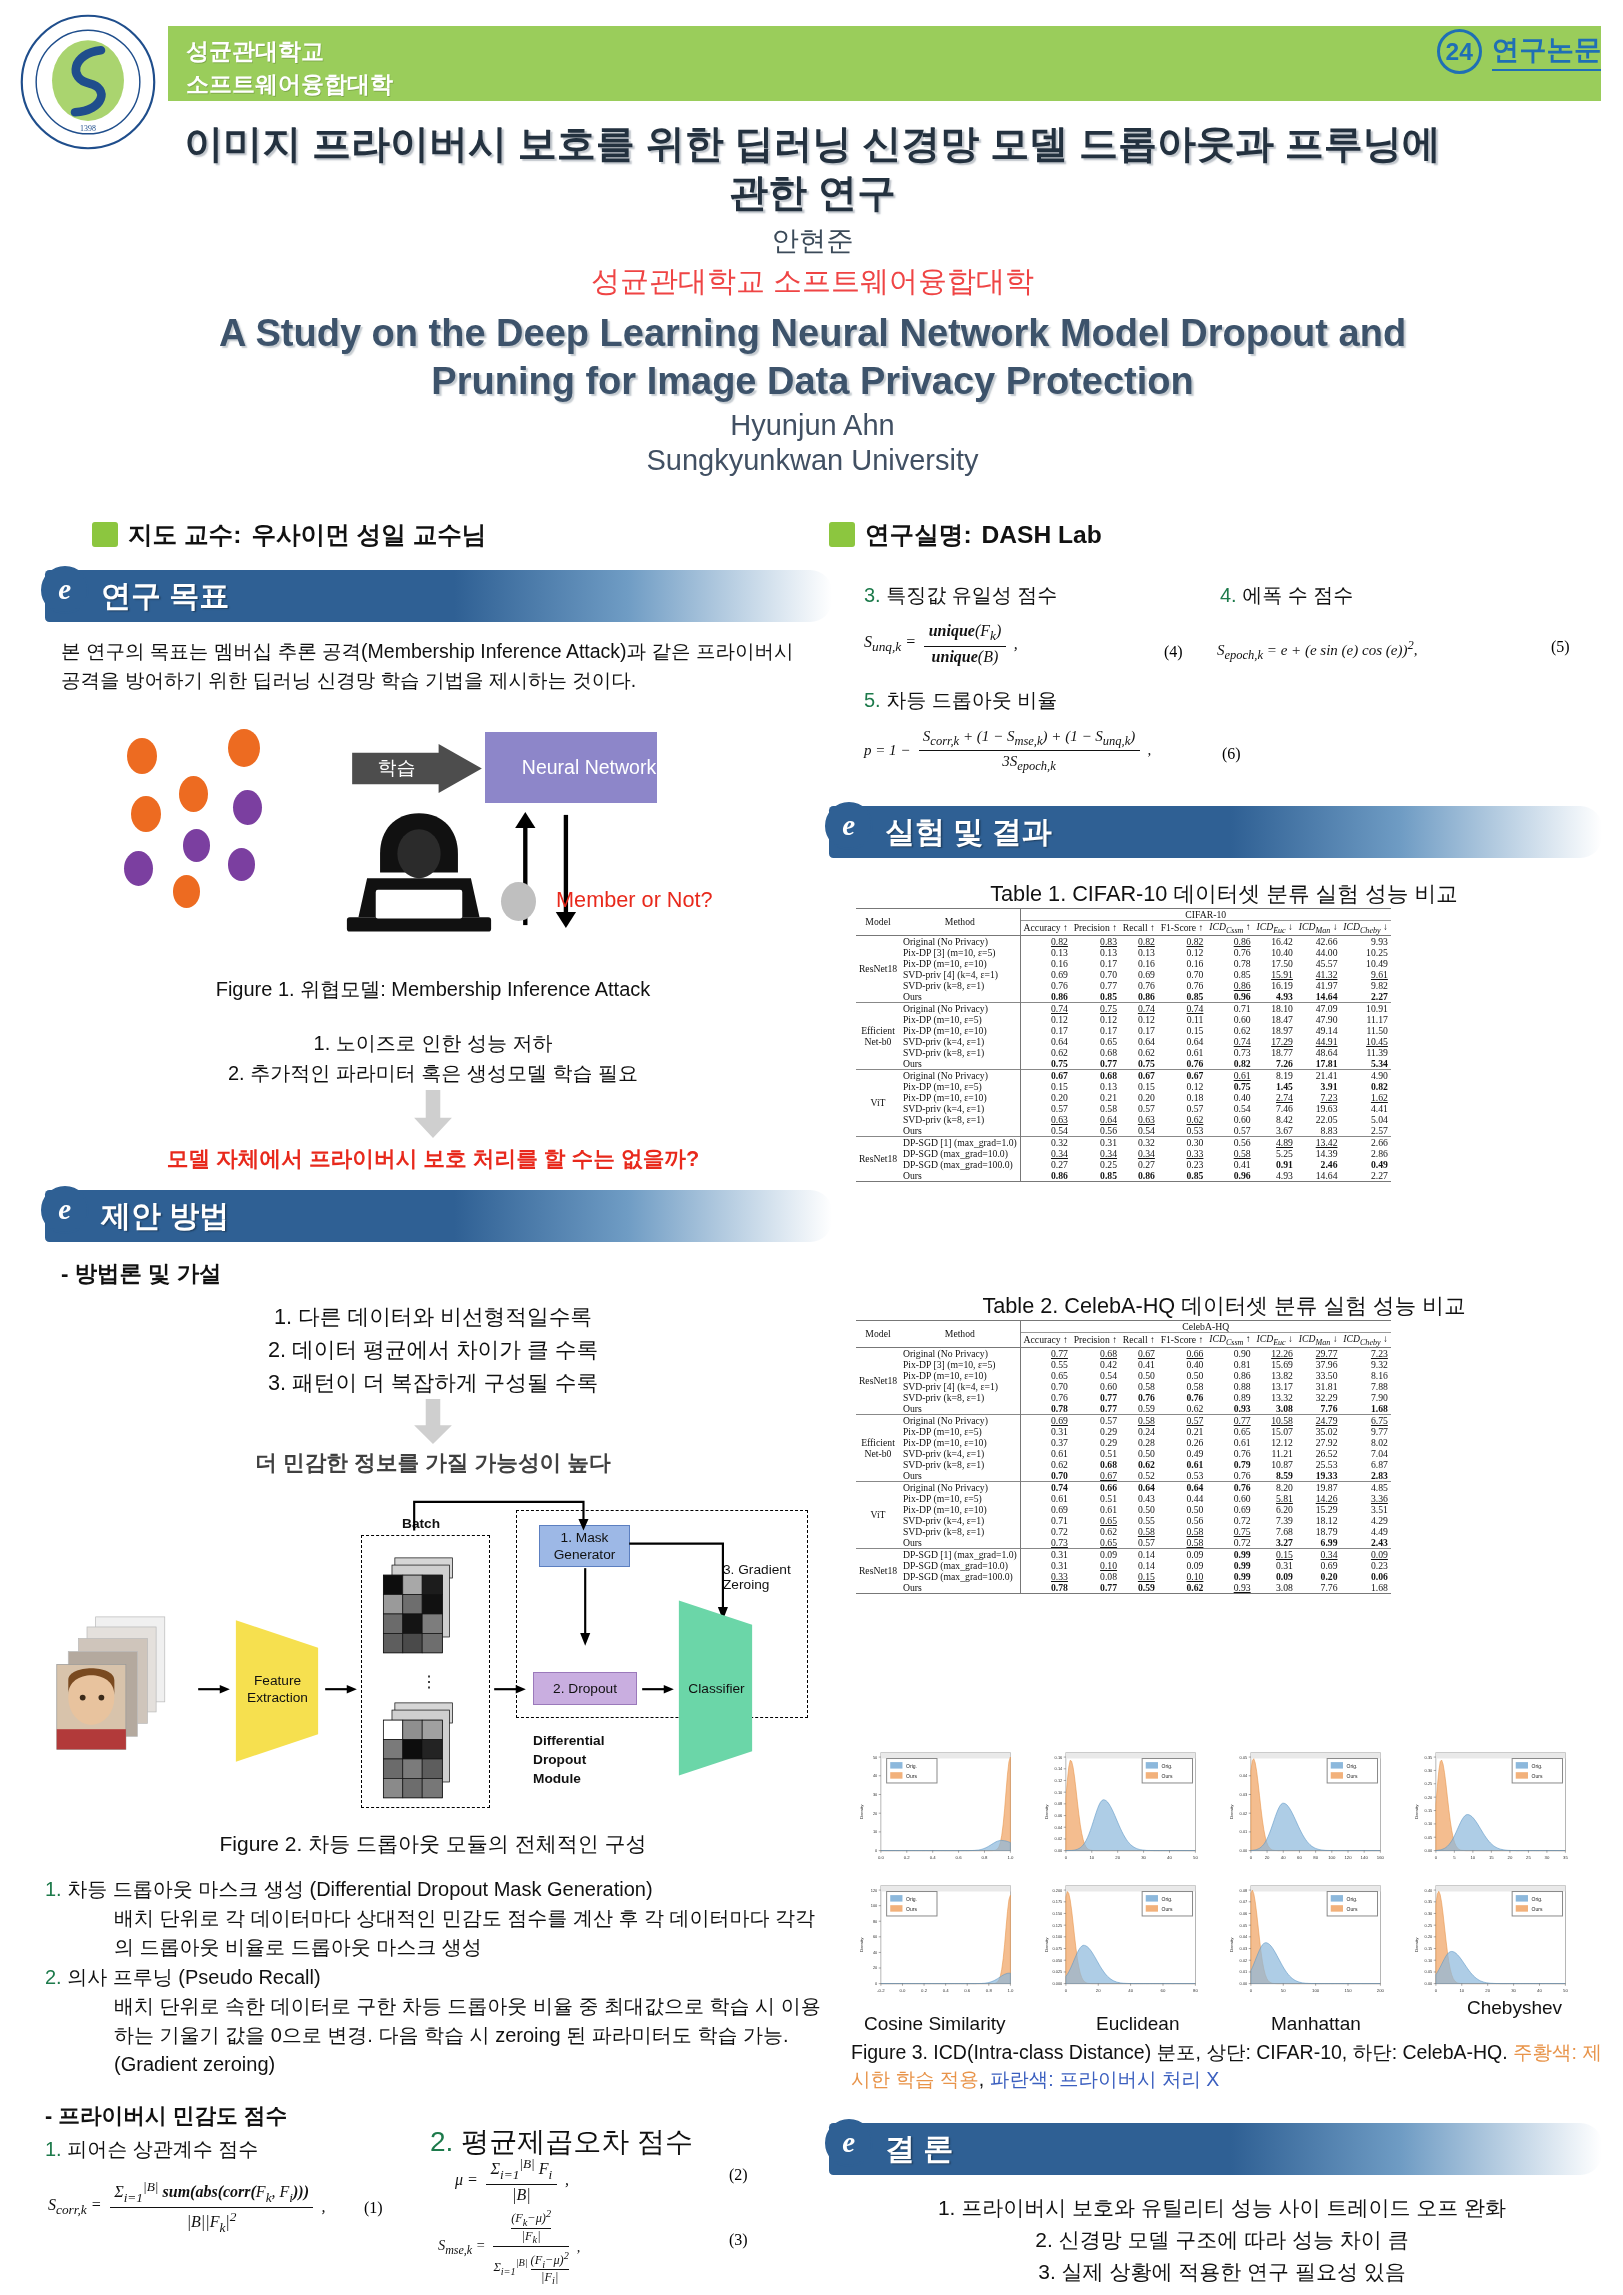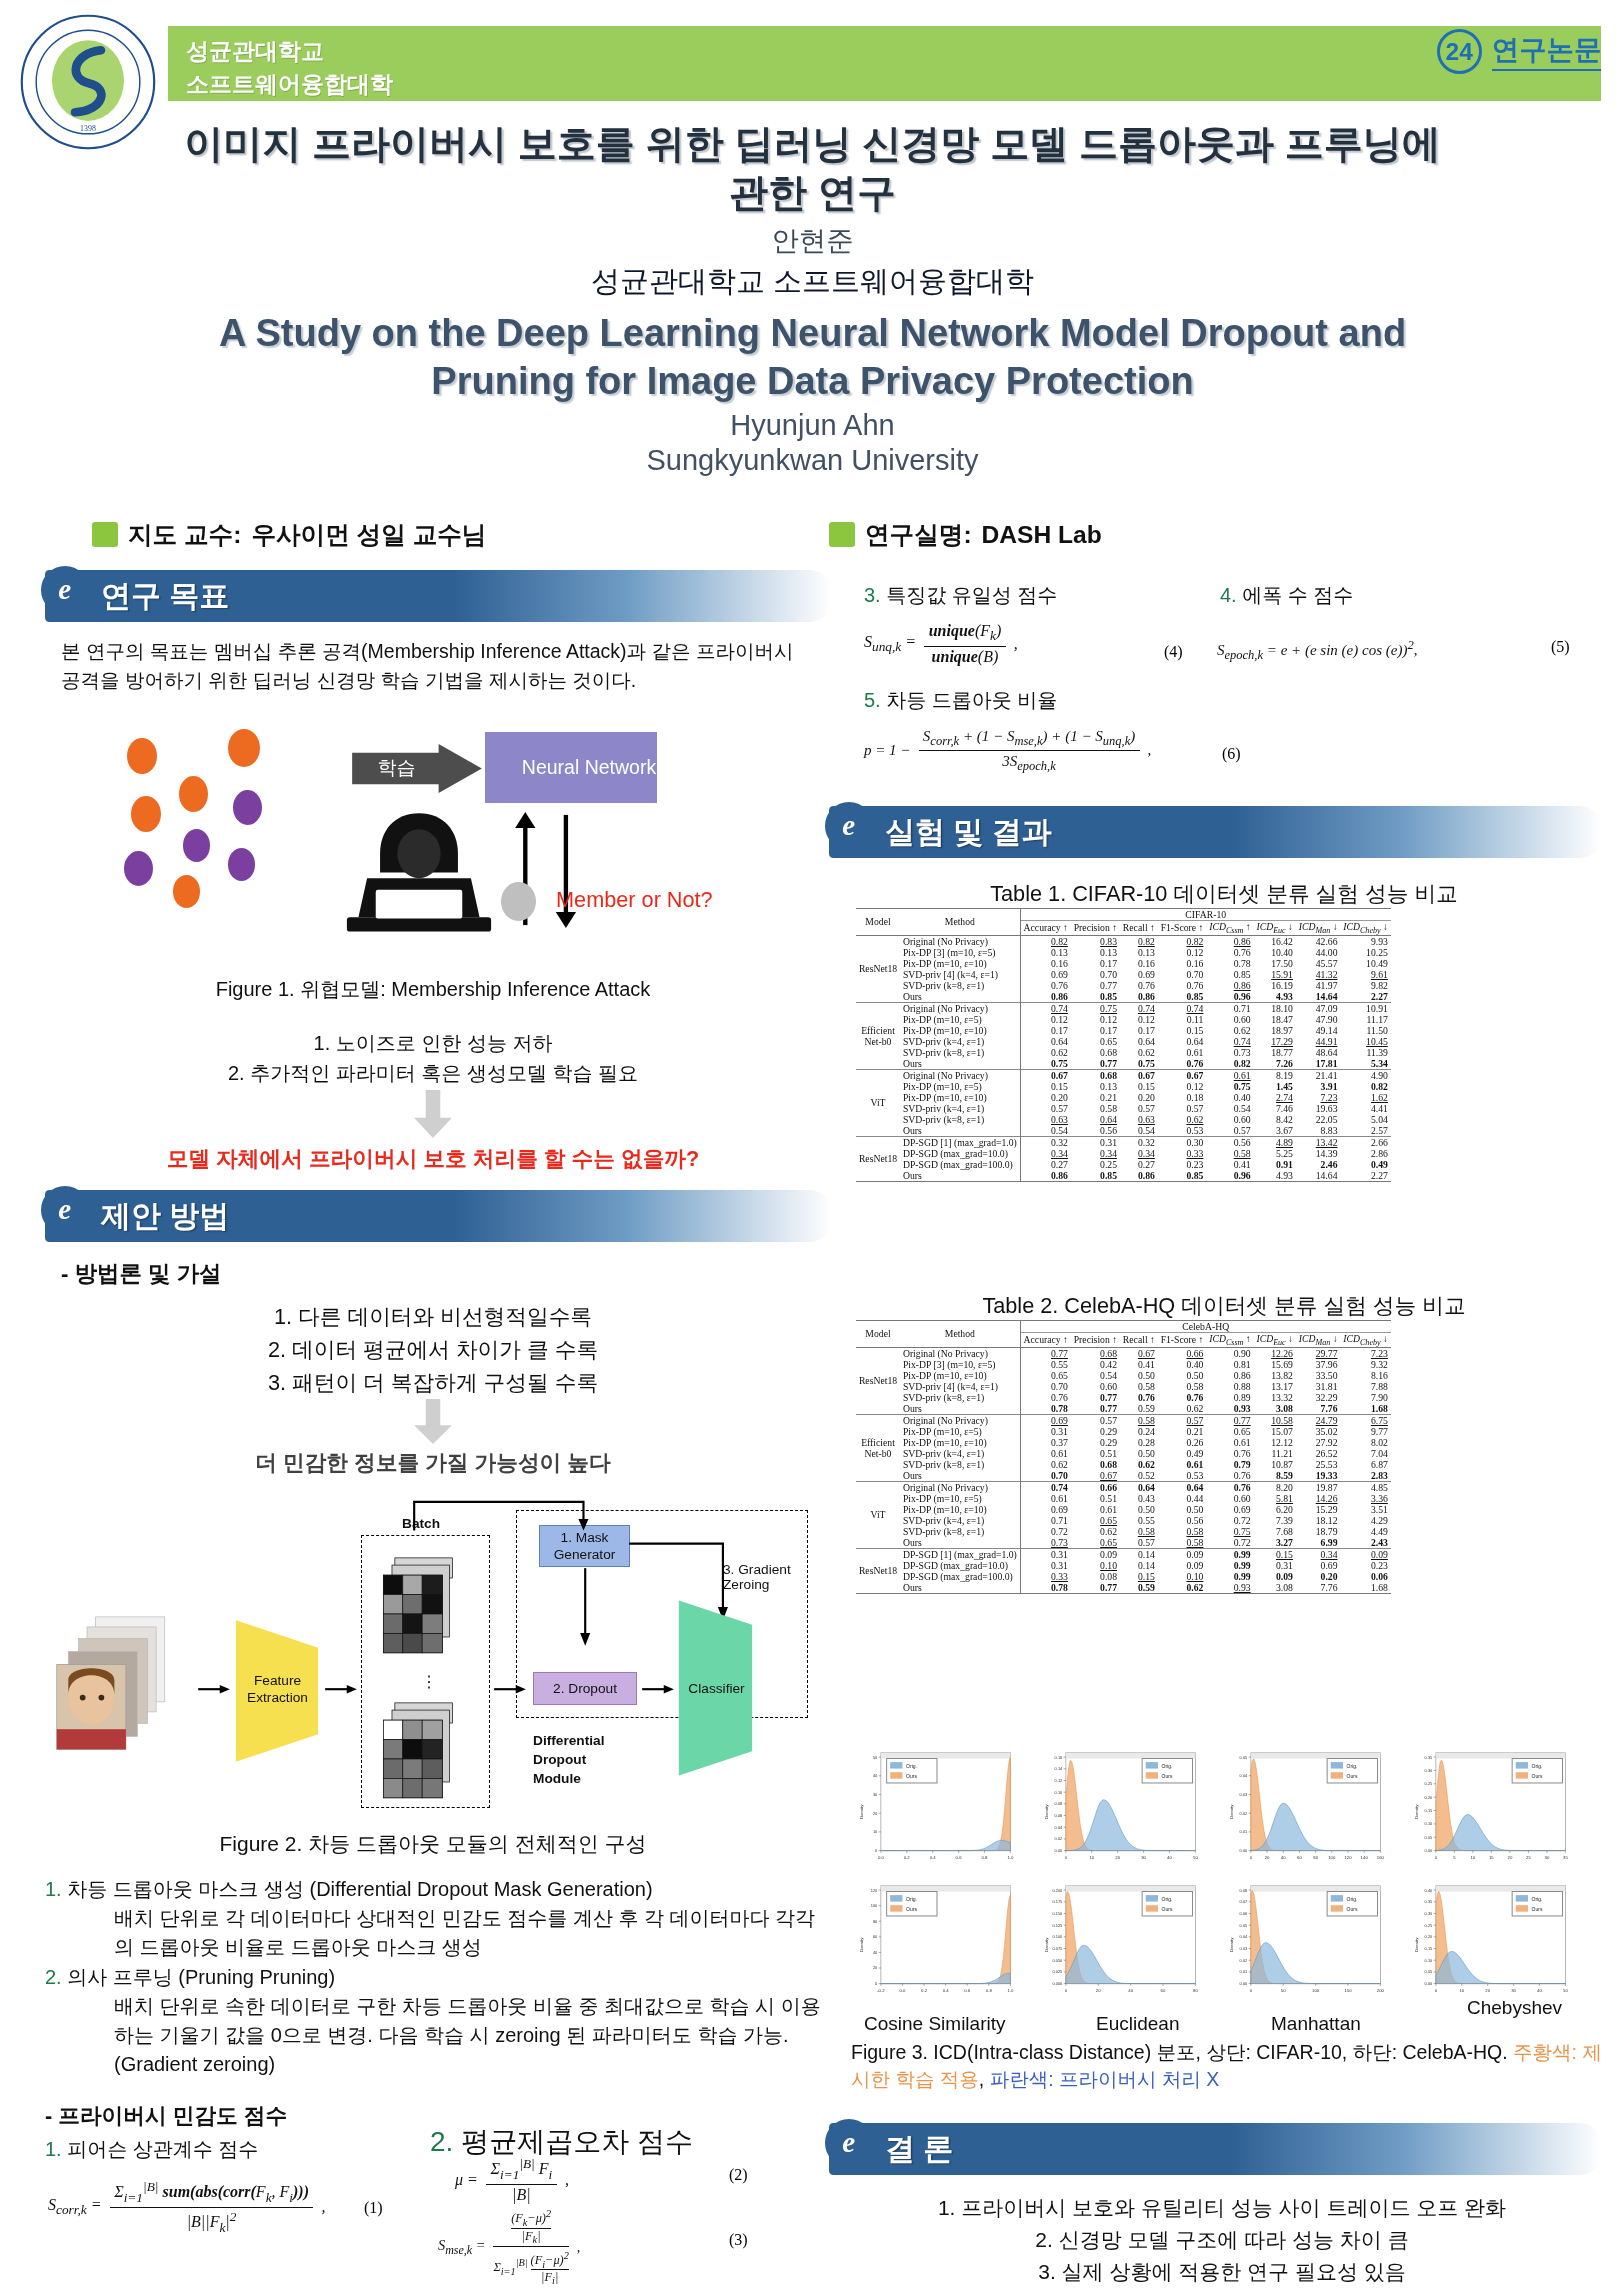--- a/index.html
+++ b/index.html
@@ -38,21 +38,21 @@
   
   .seal { position:absolute; left:16px; top:10px; width:144px; height:144px; }
 
   
   .title-block { position:absolute; left:87px; top:119px; width:1451px; text-align:center; }
   .title-ko {
     font-size:39px; font-weight:bold; color:#23313f; line-height:49px;
     text-shadow: 2.2px 2.2px 1.4px rgba(140,150,160,.55);
   }
   .author-ko { font-size:27.4px; color:#3b4a59; margin-top:5.8px; }
-  .affil-ko  { font-size:29px; color:#0f172a; margin-top:2.9px; }
+  .affil-ko  { font-size:29px; color:#ef4444; margin-top:2.9px; }
   .title-en {
     font-size:38px; font-weight:bold; color:#3d536b; line-height:48px; margin-top:7.2px;
     text-shadow: 2.2px 2.2px 1.4px rgba(150,160,170,.55);
   }
   .author-en { font-size:29px; color:#415063; margin-top:4.3px; }
   .affil-en  { font-size:29px; color:#415063; margin-top:1.4px; }
 
   
   .meta-row { position:absolute; top:518px; font-size:24.6px; font-weight:bold; color:#111; display:flex; align-items:center; gap:10px; }
   .meta-chip { width:26px; height:24.6px; background:#8CC63F; border-radius:2.9px; display:inline-block; }
@@ -372,21 +372,21 @@
 <div style="position:absolute; left:61px; top:1830px; width:744px; text-align:center; font-size:21px; color:#111;">Figure 2. 차등 드롭아웃 모듈의 전체적인 구성</div>
 
 <div style="position:absolute; left:45px; top:1875px; width:794px;">
   <div style="font-size:20px; color:#111; line-height:29px;">
     <span class="num-green">1.</span>
     <span>차등 드롭아웃 마스크 생성 (Differential Dropout Mask Generation)</span>
     <div style="margin-left:69px; margin-right:14.4px;">배치 단위로 각 데이터마다 상대적인 민감도 점수를 계산 후 각 데이터마다 각각의 드롭아웃 비율로 드롭아웃 마스크 생성</div>
   </div>
   <div style="font-size:20px; color:#111; line-height:29px; margin-top:1.4px;">
     <span class="num-green">2.</span>
-    <span>의사 프루닝 (Pruning Pruning)</span>
+    <span>의사 프루닝 (Pseudo Recall)</span>
     <div style="margin-left:69px; margin-right:14.4px;">배치 단위로 속한 데이터로 구한 차등 드롭아웃 비율 중 최대값으로 학습 시 이용하는 기울기 값을 0으로 변경. 다음 학습 시 zeroing 된 파라미터도 학습 가능. (Gradient zeroing)</div>
   </div>
 </div>
 
 <div style="position:absolute; left:45px; top:2101px; font-size:21.7px; font-weight:bold; color:#111;">- 프라이버시 민감도 점수</div>
 
 <div style="position:absolute; left:45px; top:2136px; font-size:20px; color:#111;">
   <span class="num-green">1.</span>
   <span>피어슨 상관계수 점수</span>
 </div>

